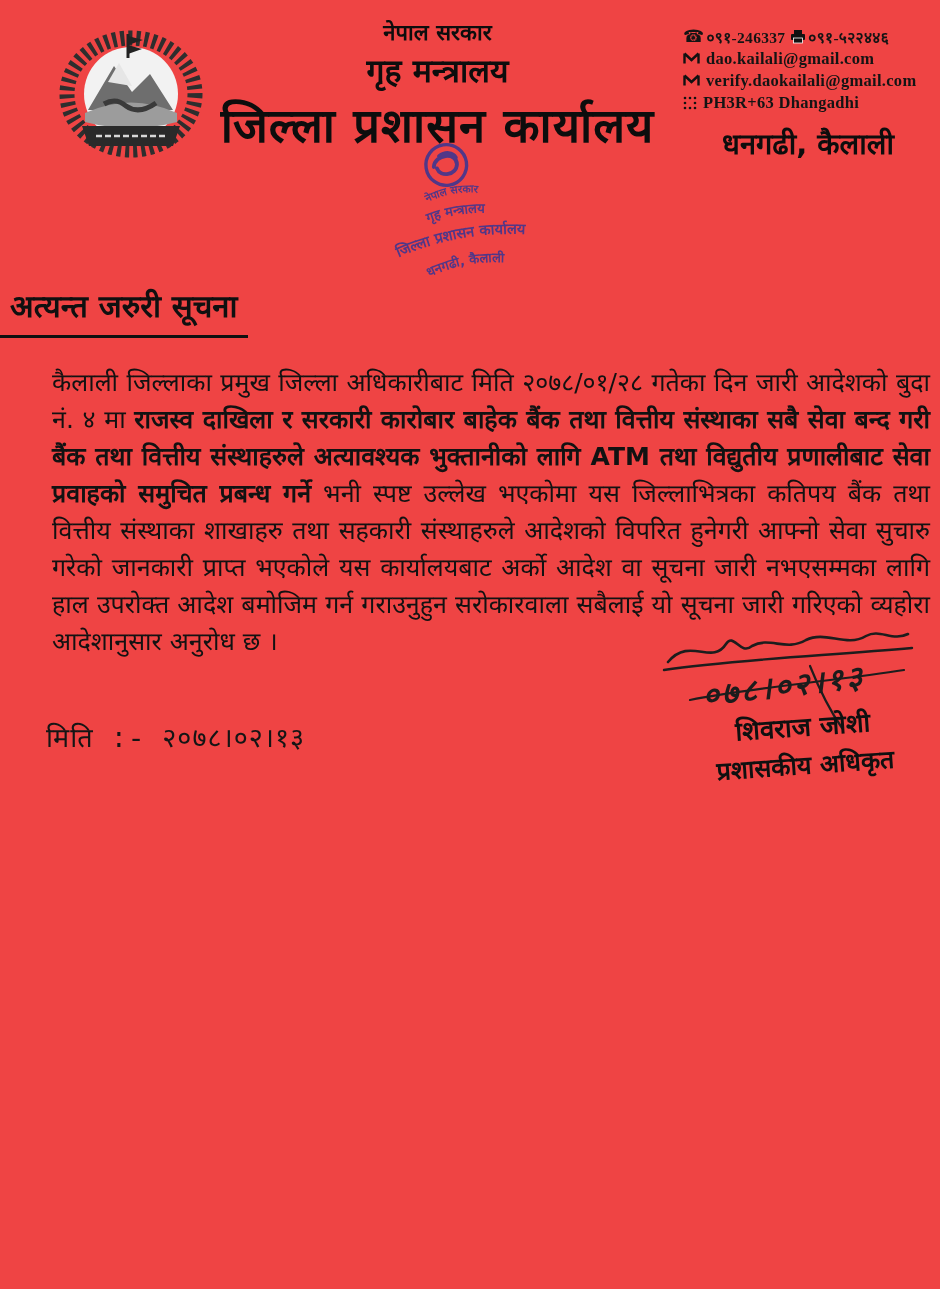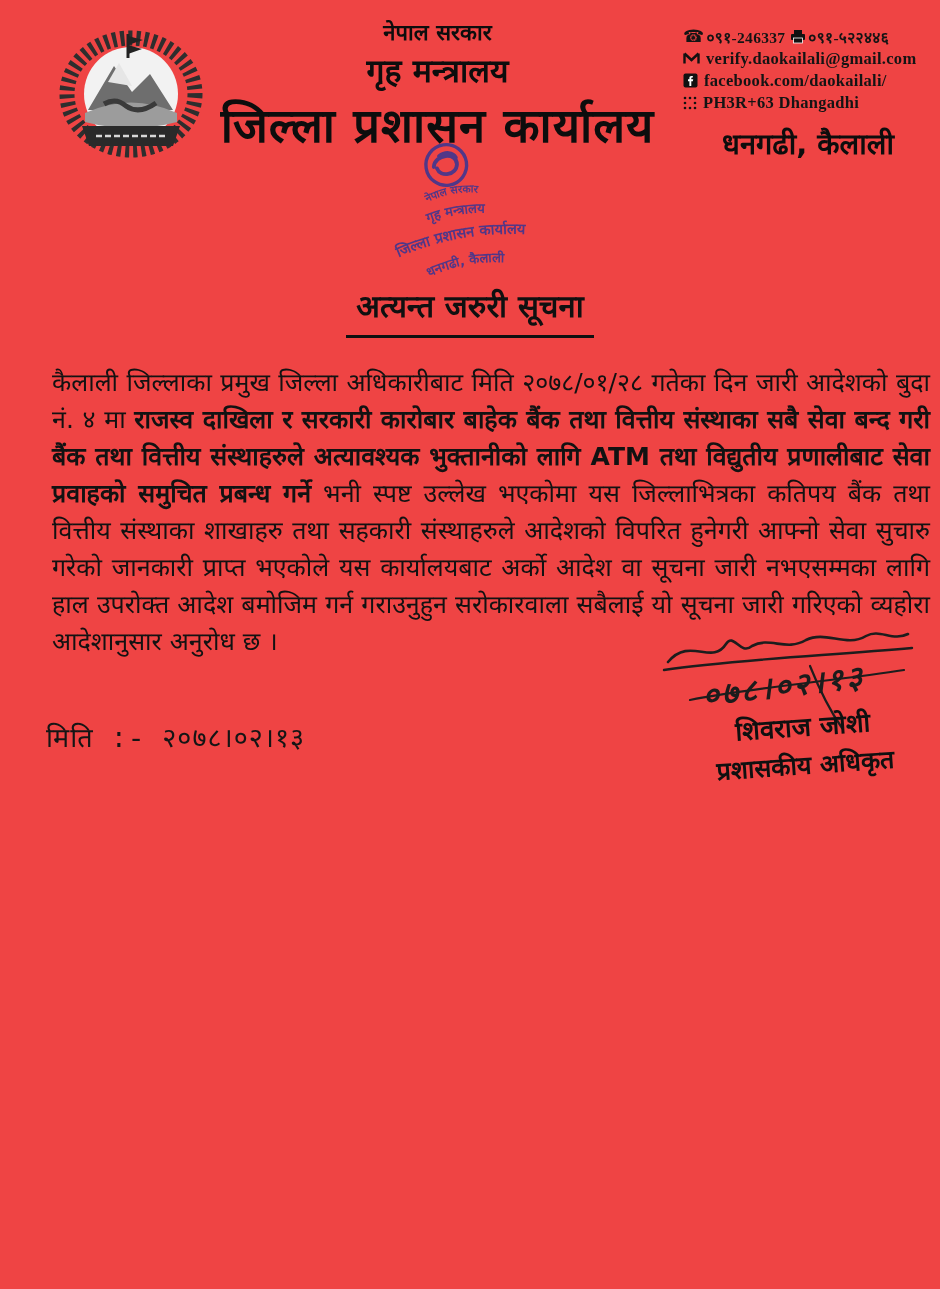--- a/index.html
+++ b/index.html
@@ -25,21 +25,21 @@
   .contact-row .glyph { font-family:"DejaVu Sans", sans-serif; font-size:17px; line-height:1; }
   .contact-row svg { flex:0 0 auto; }
   .phone-row { gap:2px; font-size:15.5px; }
   .location { margin-top:10px; text-align:center; font-size:29px; font-weight:bold;
               font-family:"DejaVu Sans", sans-serif; color:#0d0d0d; }
 
   
   .stamp { position:absolute; left:336px; top:138px; width:240px; height:155px; opacity:0.92; }
 
   
-  .notice-title-wrap { position:absolute; left:0; top:284px; width:940px; text-align:center; }
+  .notice-title-wrap { position:absolute; left:0; top:284px; width:940px; }
   .notice-title {
     display:inline-block; font-family:"DejaVu Sans", sans-serif;
     font-size:31px; font-weight:bold; color:#101010;
     border-bottom:3px solid #101010; padding:0 10px 9px 10px;
   }
 
   
   .body-text {
     position:absolute; left:36px; top:364px; width:878px;
     font-family:"DejaVu Sans", sans-serif;
@@ -97,28 +97,27 @@
         <rect x="4" y="1" width="8" height="4" fill="#111"></rect>
         <rect x="1" y="5" width="14" height="6" rx="1" fill="#111"></rect>
         <rect x="3.5" y="9" width="9" height="5" fill="#111" stroke="#fff" stroke-width="0.8"></rect>
       </svg>
       <span>०९१-५२२४४६</span>
     </div>
     <div class="contact-row">
       <svg width="17" height="13" viewBox="0 0 17 13">
         <path d="M1.5,1.5 L1.5,11.5 M1.5,1.5 L8.5,8 L15.5,1.5 M15.5,1.5 L15.5,11.5" stroke="#111" stroke-width="2.4" fill="none"></path>
       </svg>
-      <span>verify.daokailali@gmail.com</span>
+      <span>dao.kailali@gmail.com</span>
     </div>
     <div class="contact-row">
-      <svg width="15" height="15" viewBox="0 0 15 15">
-        <rect x="0.5" y="0.5" width="14" height="14" rx="2" fill="#111"></rect>
-        <path d="M9.8,3 H8.3 c-1.2,0 -1.9,0.7 -1.9,1.9 V6.3 H5 v1.9 h1.4 V13 h1.9 V8.2 h1.6 l0.3,-1.9 H8.3 V5.2 c0,-0.4 0.2,-0.6 0.7,-0.6 h0.9 Z" fill="#fff"></path>
+      <svg width="17" height="13" viewBox="0 0 17 13">
+        <path d="M1.5,1.5 L1.5,11.5 M1.5,1.5 L8.5,8 L15.5,1.5 M15.5,1.5 L15.5,11.5" stroke="#111" stroke-width="2.4" fill="none"></path>
       </svg>
-      <span>facebook.com/daokailali/</span>
+      <span>verify.daokailali@gmail.com</span>
     </div>
     <div class="contact-row">
       <svg width="14" height="14" viewBox="0 0 14 14">
         <circle cx="2" cy="2" r="1.3" fill="#111"></circle>
           <circle cx="7" cy="2" r="1.3" fill="#111"></circle>
           <circle cx="12" cy="2" r="1.3" fill="#111"></circle>
         <circle cx="2" cy="7" r="1.3" fill="#111"></circle>
           <circle cx="12" cy="7" r="1.3" fill="#111"></circle>
         <circle cx="2" cy="12" r="1.3" fill="#111"></circle>
           <circle cx="7" cy="12" r="1.3" fill="#111"></circle>

